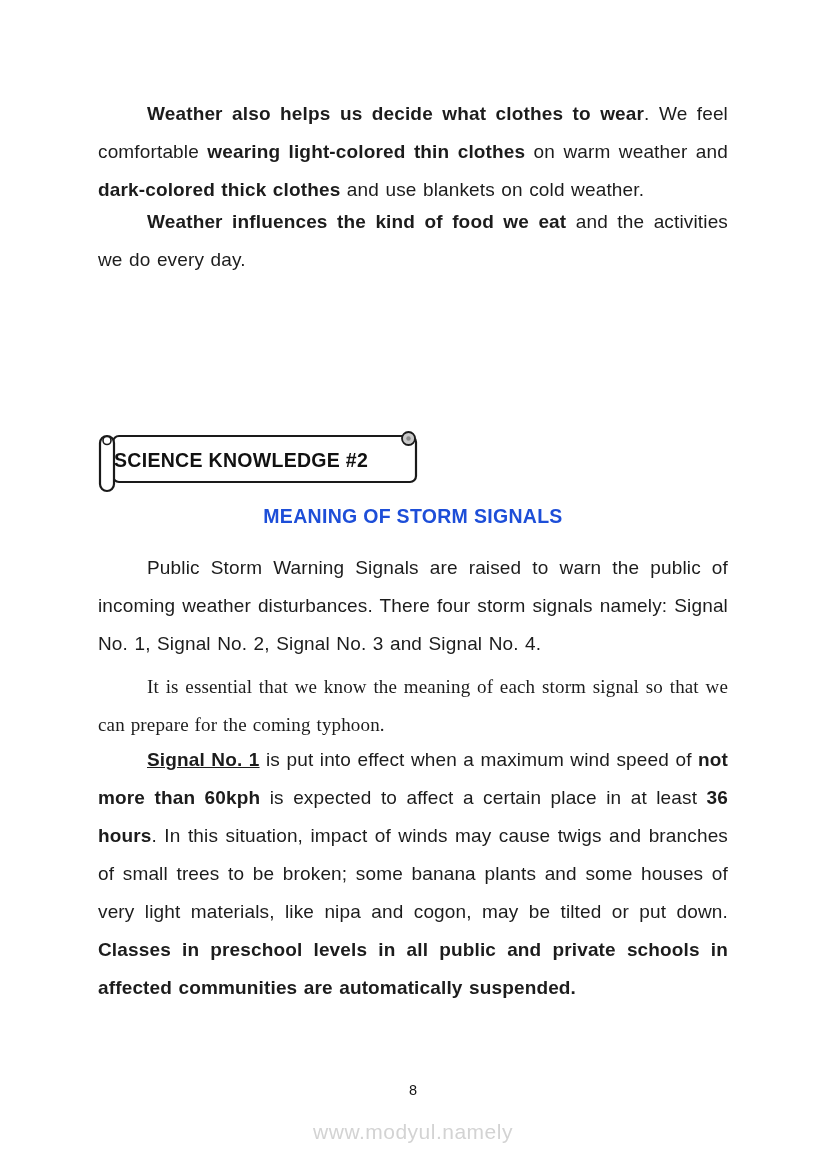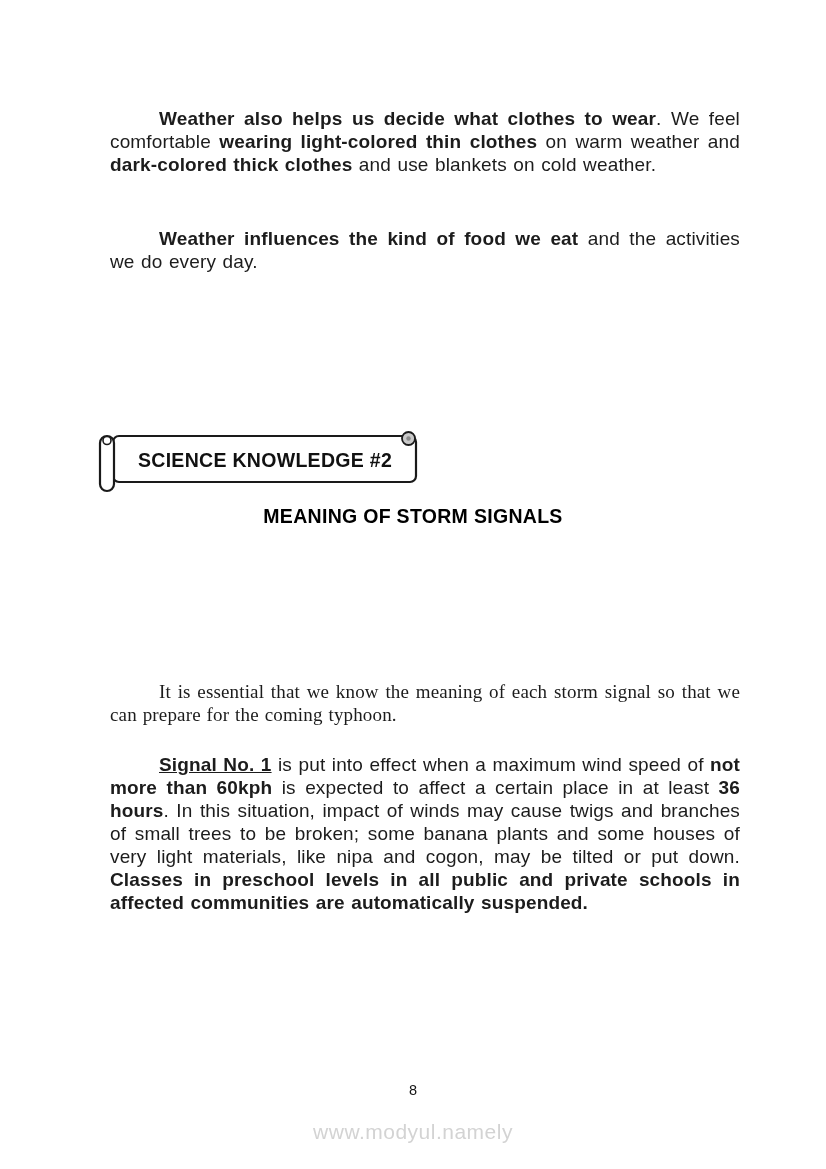--- a/index.html
+++ b/index.html
@@ -10,70 +10,69 @@
     margin: 0 auto;
     background: #ffffff;
     font-family: "Liberation Sans", sans-serif;
     color: #1c1c1c;
     overflow: hidden;
   }
   .para {
     position: absolute;
     left: 98px;
     width: 630px;
-    margin: 12px;
+    margin: 0;
     font-size: 19px;
-    line-height: 23px;
+    line-height: 38px;
     text-align: justify;
     text-indent: 49px;
     letter-spacing: 0.15px;
     word-spacing: 1px;
   }
   .para span.b { font-weight: 700; }
   .para span.u { text-decoration: underline; }
   .p1 { top: 95px; }
-  .p2 { top: 215px; }
+  .p2 { top: 203px; }
   .p3 { top: 287px; }
   .p4 { top: 549px; }
   .p5 { top: 668px; font-family: Liberation Serif, serif; }
   .p6 { top: 741px; }
 
   .banner {
     position: absolute;
     left: 98px;
     top: 428px;
     width: 326px;
     height: 66px;
   }
   .banner svg { position: absolute; left: 0; top: 0; }
   .banner-label {
     position: absolute;
     left: 16px;
     top: 10px;
     width: 302px;
     height: 44px;
     line-height: 44px;
-    text-align: center;
     font-size: 19.5px;
     font-weight: 700;
     letter-spacing: 0.3px;
     color: #111;
   }
 
   .section-heading {
     position: absolute;
     left: 0;
     top: 505px;
     width: 826px;
     margin: 0;
     text-align: center;
     font-size: 19.5px;
     font-weight: 700;
     letter-spacing: 0.3px;
-    color: #000000;
+    color: #1d4ed8;
   }
 
   .page-number {
     position: absolute;
     left: 0;
     top: 1082px;
     width: 826px;
     text-align: center;
     font-size: 14.5px;
     color: #151515;
@@ -106,19 +105,20 @@
       <circle cx="310.5" cy="10.5" r="2.2" fill="#8a8a8a"></circle>
 
       <rect x="2" y="8" width="14" height="55" rx="7" ry="7" fill="#ffffff" stroke="#1a1a1a" stroke-width="2.2"></rect>
       <ellipse cx="9" cy="12.5" rx="4" ry="4" fill="#ffffff" stroke="#1a1a1a" stroke-width="1.6"></ellipse>
     </svg>
     <span class="banner-label">SCIENCE KNOWLEDGE #2</span>
   </div>
 
   <h2 class="section-heading">MEANING OF STORM SIGNALS</h2>
 
+  <p class="para p4"><span>Public Storm Warning Signals are raised to warn the public of incoming weather disturbances. There four storm signals namely: Signal No. 1, Signal No. 2, Signal No. 3 and Signal No. 4.</span></p>
   <p class="para p5"><span>It is essential that we know the meaning of each storm signal so that we can prepare for the coming typhoon.</span></p>
   <p class="para p6"><span class="b u">Signal No. 1</span><span> is put into effect when a maximum wind speed of </span><span class="b">not more than 60kph</span><span> is expected to affect a certain place in at least </span><span class="b">36 hours</span><span>. In this situation, impact of winds may cause twigs and branches of small trees to be broken; some banana plants and some houses of very light materials, like nipa and cogon, may be tilted or put down. </span><span class="b">Classes in preschool levels in all public and private schools in affected communities are automatically suspended.</span></p>
 
   <div class="page-number">8</div>
   <div class="watermark">www.modyul.namely</div>
 
 </div>
 
 </body></html>

